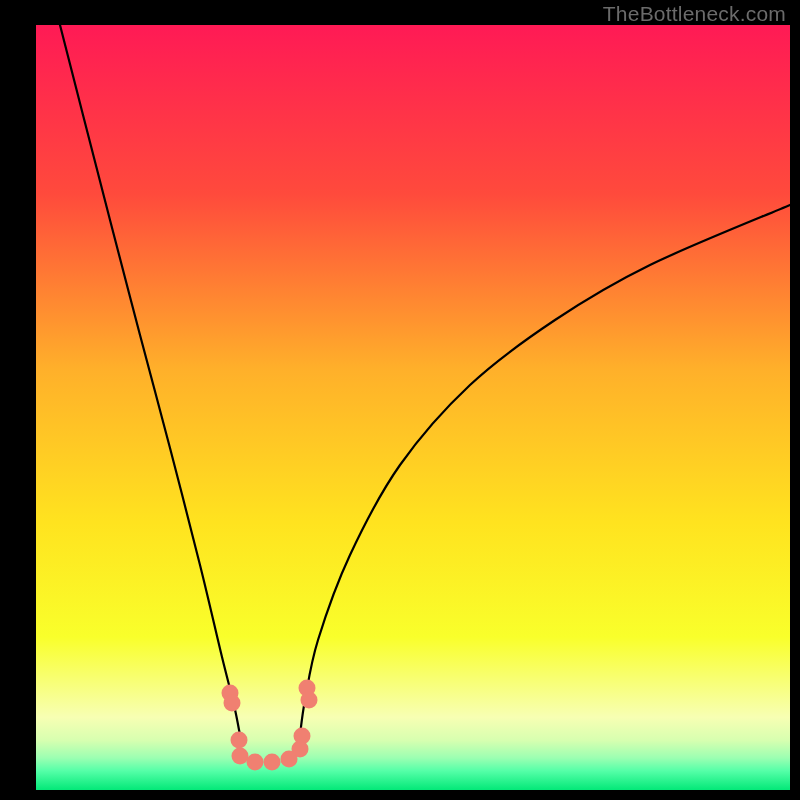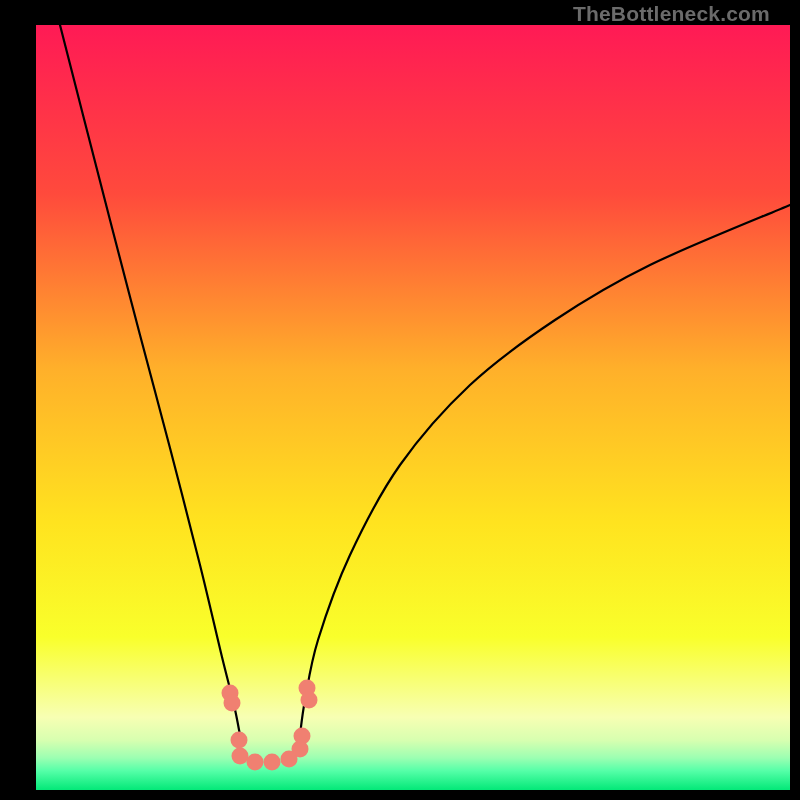--- a/index.html
+++ b/index.html
@@ -13,24 +13,24 @@
   }
   .stage {
     position: relative;
     width: 800px;
     height: 800px;
     background: #000;
   }
   .watermark {
     position: absolute;
     top: 2px;
-    right: 30px;
+    right: 14px;
     color: #6b6b6b;
     font-size: 21px;
-    font-weight: 700;
+    font-weight: 400;
     letter-spacing: 0.2px;
     z-index: 10;
   }
   svg.plot {
     position: absolute;
     left: 0;
     top: 0;
     width: 800px;
     height: 800px;
     display: block;

